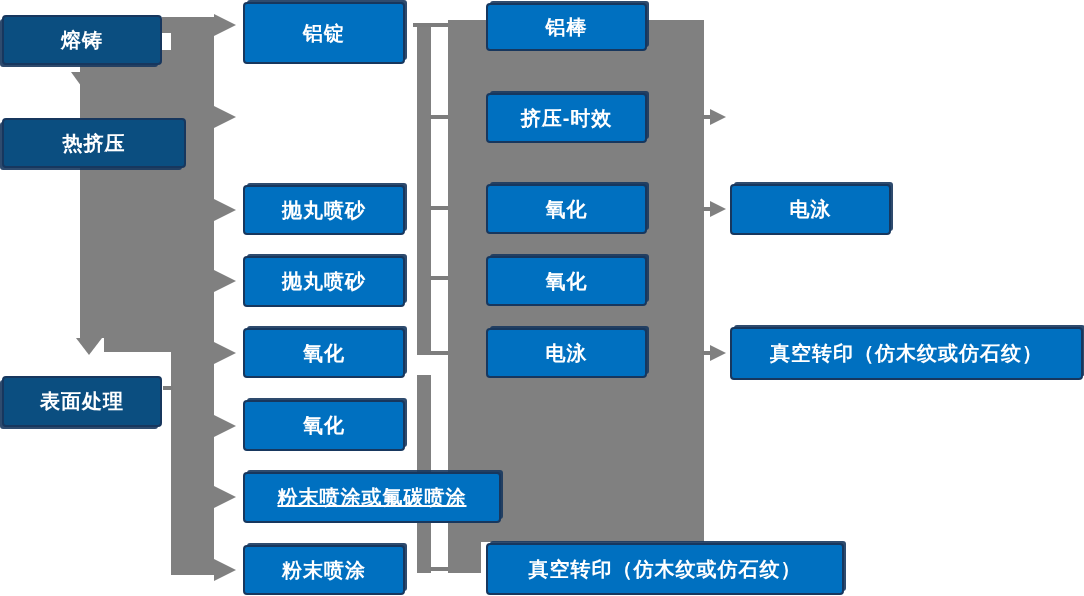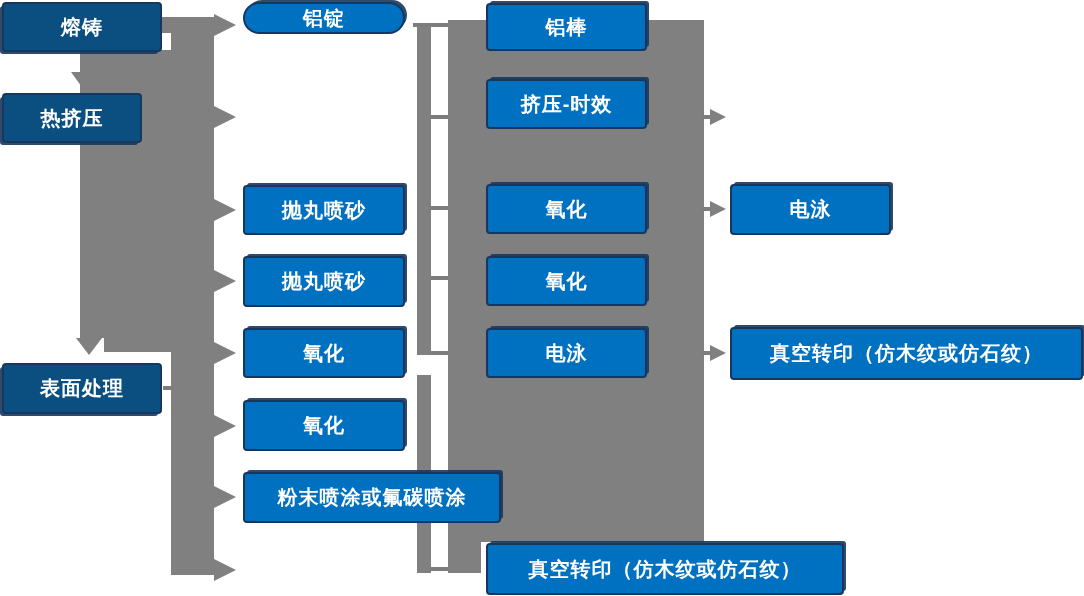--- a/index.html
+++ b/index.html
@@ -12,21 +12,21 @@
          border-left-color:#808080;border-width:11px 0 11px 22px;z-index:1;}
   .arr-r-sm{position:absolute;width:0;height:0;border-style:solid;border-color:transparent;
          border-left-color:#808080;border-width:8px 0 8px 16px;z-index:1;}
   .arr-d{position:absolute;width:0;height:0;border-style:solid;border-color:transparent;
          border-top-color:#808080;z-index:1;}
   
   .node{position:absolute;display:flex;align-items:center;justify-content:center;
         box-sizing:border-box;color:#ffffff;font-size:20px;font-weight:600;letter-spacing:1px;
         border:2px solid #17375E;border-radius:4px;z-index:2;white-space:nowrap;}
   .blue{background:#0070C0;box-shadow:3px -3px 0 -1px rgba(23,55,94,.9);}
-  .navy{background:#0B4E80;box-shadow:-3px 3px 0 -1px rgba(23,55,94,.9);}
+  .navy{background:#0B4E80;box-shadow:-3px 3px 0 -1px rgba(23,55,94,.9);margin-top:13px;}
 </style>
 </head>
 <body>
 
 <div id="stage">
 
   <div class="gray" style="left:80px;top:50px;width:93px;height:288px;"></div>
   <div class="gray" style="left:104px;top:338px;width:69px;height:14px;"></div>
   <div class="arr-d" style="left:71px;top:72px;border-width:18px 13px 0 13px;"></div>
   <div class="arr-d" style="left:76px;top:338px;border-width:17px 13px 0 13px;"></div>
@@ -57,32 +57,33 @@
   <div class="gray" style="left:448px;top:542px;width:33px;height:31px;"></div>
 
   <div class="thin" style="left:702px;top:115px;width:10px;"></div>
   <div class="arr-r-sm" style="left:710px;top:109px;"></div>
   <div class="thin" style="left:702px;top:207px;width:10px;"></div>
   <div class="arr-r-sm" style="left:710px;top:201px;"></div>
   <div class="thin" style="left:702px;top:351px;width:10px;"></div>
   <div class="arr-r-sm" style="left:710px;top:345px;"></div>
 
   <div class="node navy" style="left:2px;top:2px;width:160px;height:50px;">熔铸</div>
-  <div class="node navy" style="left:2px;top:93px;width:140px;height:50px;">热挤压</div>
+  <div class="node navy" style="left:2px;top:105px;width:184px;height:50px;">热挤压</div>
   <div class="node navy" style="left:2px;top:363px;width:160px;height:51px;">表面处理</div>
 
-  <div class="node blue" style="left:243px;top:2px;width:162px;height:32px;border-radius:22px;">铝锭</div>
+  <div class="node blue" style="left:243px;top:2px;width:162px;height:62px;">铝锭</div>
   <div class="node blue" style="left:243px;top:185px;width:162px;height:50px;">抛丸喷砂</div>
   <div class="node blue" style="left:243px;top:256px;width:162px;height:51px;">抛丸喷砂</div>
   <div class="node blue" style="left:243px;top:328px;width:162px;height:50px;">氧化</div>
   <div class="node blue" style="left:243px;top:400px;width:162px;height:51px;">氧化</div>
-  <div class="node blue" style="left:243px;top:472px;width:258px;height:51px;">粉末喷涂或氟碳喷涂</div>
+  <div class="node blue" style="left:243px;top:472px;width:258px;height:51px;text-decoration:underline;">粉末喷涂或氟碳喷涂</div>
+  <div class="node blue" style="left:243px;top:545px;width:162px;height:50px;">粉末喷涂</div>
 
   <div class="node blue" style="left:486px;top:3px;width:161px;height:48px;">铝棒</div>
-  <div class="node blue" style="left:486px;top:79px;width:161px;height:50px;">挤压-时效</div>
+  <div class="node blue" style="left:486px;top:93px;width:161px;height:50px;">挤压-时效</div>
   <div class="node blue" style="left:486px;top:184px;width:161px;height:50px;">氧化</div>
   <div class="node blue" style="left:486px;top:256px;width:161px;height:50px;">氧化</div>
   <div class="node blue" style="left:486px;top:328px;width:161px;height:50px;">电泳</div>
   <div class="node blue" style="left:486px;top:543px;width:358px;height:52px;">真空转印（仿木纹或仿石纹）</div>
 
   <div class="node blue" style="left:730px;top:184px;width:161px;height:51px;">电泳</div>
   <div class="node blue" style="left:730px;top:327px;width:353px;height:53px;">真空转印（仿木纹或仿石纹）</div>
 
 </div>
 

